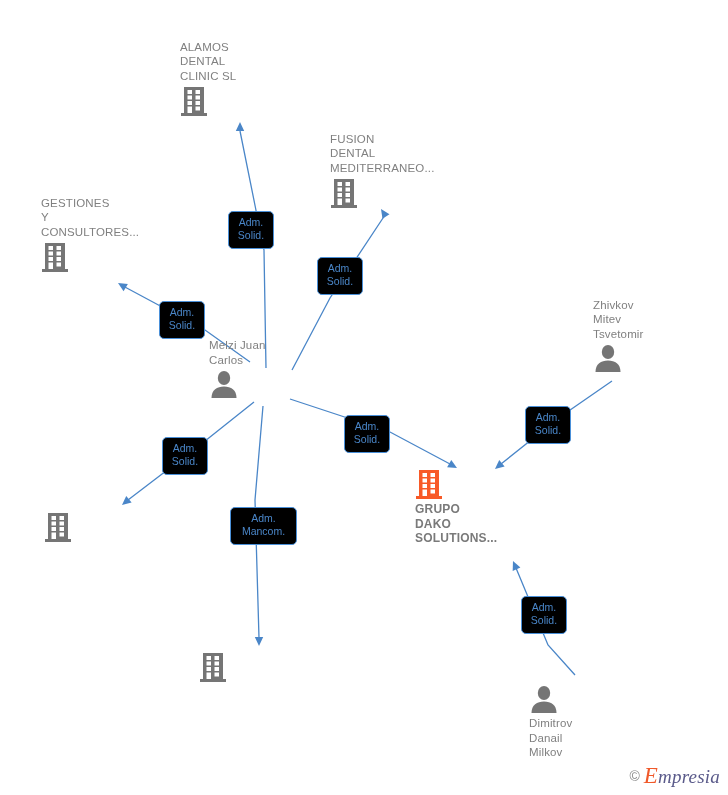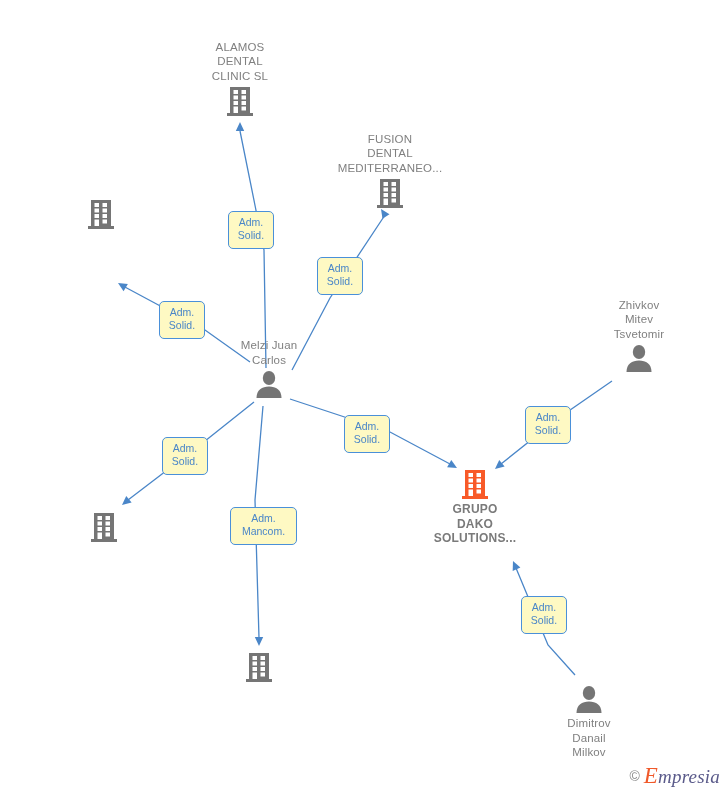--- a/index.html
+++ b/index.html
@@ -22,21 +22,21 @@
     left: 0;
     top: 0;
     width: 728px;
     height: 795px;
     pointer-events: none;
   }
   .node {
     position: absolute;
     width: 120px;
     margin-left: -60px;
-    text-align: center;
+    text-align: left;
     cursor: pointer;
   }
   .node-label {
     font-size: 11.5px;
     line-height: 14.5px;
     color: #808080;
     letter-spacing: 0.15px;
     white-space: pre-line;
   }
   .node-label.highlight {
@@ -51,21 +51,21 @@
     line-height: 0;
   }
   .node.label-above .node-icon { margin-top: 2px; }
   .node.label-below .node-label { margin-top: 2px; }
 
   .edge-label {
     position: absolute;
     box-sizing: border-box;
     border: 1px solid #4a90d9;
     border-radius: 5px;
-    background: #fef9c3;
+    background: #000000;
     color: #4a86c8;
     font-size: 10.5px;
     line-height: 13px;
     text-align: center;
     padding: 4px 6px 4px 6px;
     white-space: pre-line;
     cursor: pointer;
   }
   .watermark {
     position: absolute;
@@ -149,20 +149,23 @@
               <rect x="7.5" y="10.5" width="4.5" height="4" fill="#ffffff"></rect>
               <rect x="15.5" y="10.5" width="4.5" height="4" fill="#ffffff"></rect>
               <rect x="7.5" y="16" width="4.5" height="4" fill="#ffffff"></rect>
               <rect x="15.5" y="16" width="4.5" height="4" fill="#ffffff"></rect>
               <rect x="15.5" y="21.5" width="4.5" height="4" fill="#ffffff"></rect>
               <rect x="7.5" y="21.5" width="4.5" height="6.5" fill="#ffffff"></rect>
             </g>
           </svg></div>
       </div>
       <div class="node label-above" style="left: 101px; top: 195.5px;">
+        <div class="node-label">GESTIONES
+Y
+CONSULTORES...</div>
         <div class="node-icon"><svg width="28" height="32" viewBox="0 0 28 32">
             <g>
               <rect x="4" y="2" width="20" height="26" fill="#757575"></rect>
               <rect x="1" y="28" width="26" height="3" fill="#757575"></rect>
               <rect x="7.5" y="5" width="4.5" height="4" fill="#ffffff"></rect>
               <rect x="15.5" y="5" width="4.5" height="4" fill="#ffffff"></rect>
               <rect x="7.5" y="10.5" width="4.5" height="4" fill="#ffffff"></rect>
               <rect x="15.5" y="10.5" width="4.5" height="4" fill="#ffffff"></rect>
               <rect x="7.5" y="16" width="4.5" height="4" fill="#ffffff"></rect>
               <rect x="15.5" y="16" width="4.5" height="4" fill="#ffffff"></rect>
@@ -172,21 +175,21 @@
           </svg></div>
       </div>
       <div class="node label-above" style="left: 269px; top: 338px;">
         <div class="node-label">Melzi Juan
 Carlos</div>
         <div class="node-icon"><svg width="30" height="30" viewBox="0 0 30 30">
             <ellipse cx="15" cy="9" rx="6.2" ry="7" fill="#757575"></ellipse>
             <path d="M 2.5 29 C 2.5 21 8 17.5 15 17.5 C 22 17.5 27.5 21 27.5 29 Z" fill="#757575"></path>
           </svg></div>
       </div>
-      <div class="node label-above" style="left: 639px; top: 297.5px;">
+      <div class="node label-above" style="left: 653px; top: 297.5px;">
         <div class="node-label">Zhivkov
 Mitev
 Tsvetomir</div>
         <div class="node-icon"><svg width="30" height="30" viewBox="0 0 30 30">
             <ellipse cx="15" cy="9" rx="6.2" ry="7" fill="#757575"></ellipse>
             <path d="M 2.5 29 C 2.5 21 8 17.5 15 17.5 C 22 17.5 27.5 21 27.5 29 Z" fill="#757575"></path>
           </svg></div>
       </div>
       <div class="node label-below" style="left: 475px; top: 468px;">
         <div class="node-icon"><svg width="28" height="32" viewBox="0 0 28 32">

